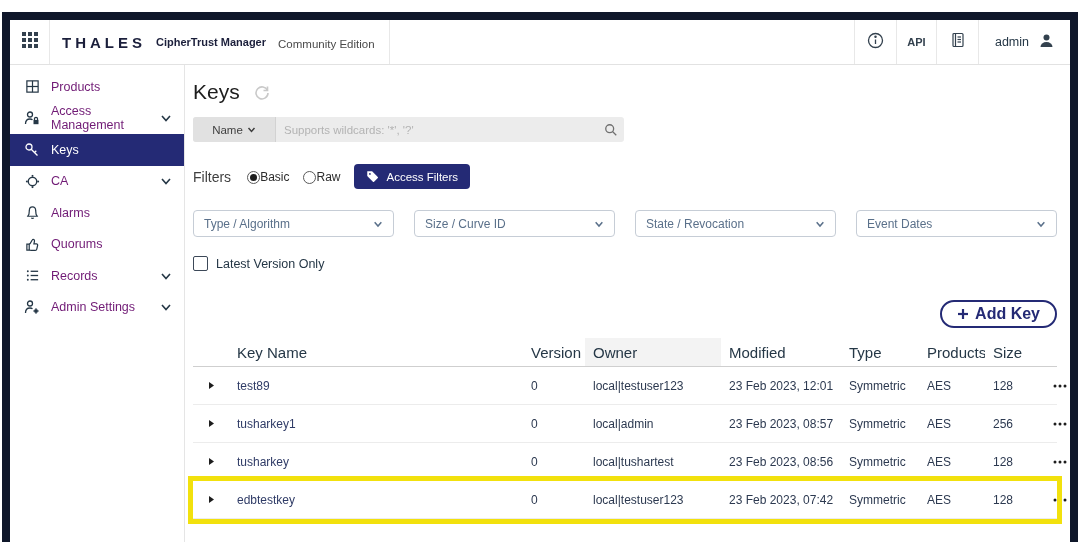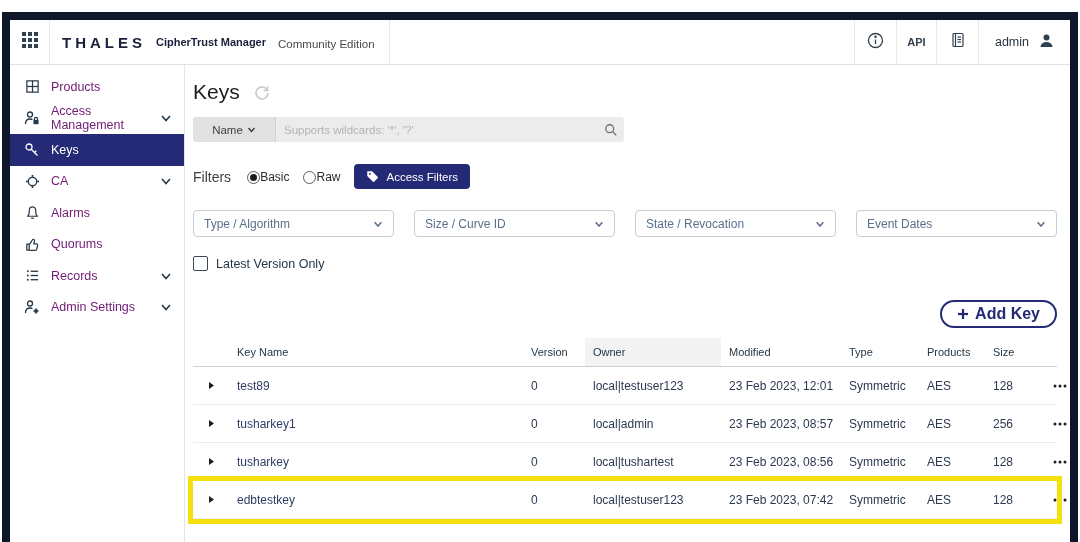--- a/index.html
+++ b/index.html
@@ -56,21 +56,21 @@
   .checkbox { width:15px; height:15px; border:1.5px solid #3c4858; border-radius:2px; background:#fff; }
   .checkbox-lbl { font-size:12.5px; color:#253746; }
 
   
   .addkey-row { display:flex; justify-content:flex-end; margin-top:29px; }
   .btn-add-key { height:28px; border:2px solid #242a75; border-radius:14px; background:#fff; color:#242a75; font-size:16px; font-weight:bold; display:flex; align-items:center; gap:6px; padding:0 15px; cursor:pointer; font-family:"Liberation Sans", sans-serif; }
 
   
   .table { margin-top:10px; }
   .trow { display:grid; grid-template-columns:36px 294px 62px 136px 120px 78px 66px 58px 33px; align-items:center; }
-  .thead { height:29px; border-bottom:1px solid #cfcfcf; font-size:11px; color:#253746; }
+  .thead { height:29px; border-bottom:1px solid #cfcfcf; font-size:15px; color:#253746; }
   .thead .cell { padding-left:8px; }
   .thead .cell.owner-col { background:#f3f3f3; height:100%; display:flex; align-items:center; }
   .tbody-row { height:38px; border-bottom:1px solid #ececec; font-size:12px; color:#2c3950; cursor:default; }
   .cell { padding-left:8px; white-space:nowrap; overflow:hidden; }
   .cell.caret-cell { padding-left:0; display:flex; justify-content:center; }
   .cell.keyname { color:#2f3b66; }
   .cell.actions { padding-left:0; display:flex; justify-content:center; cursor:pointer; color:#1d1d1d; }
   .tbody-row.highlighted { outline:5px solid #f2e10d; outline-offset:0px; }
   .caret-ic { cursor:pointer; }
 </style>

